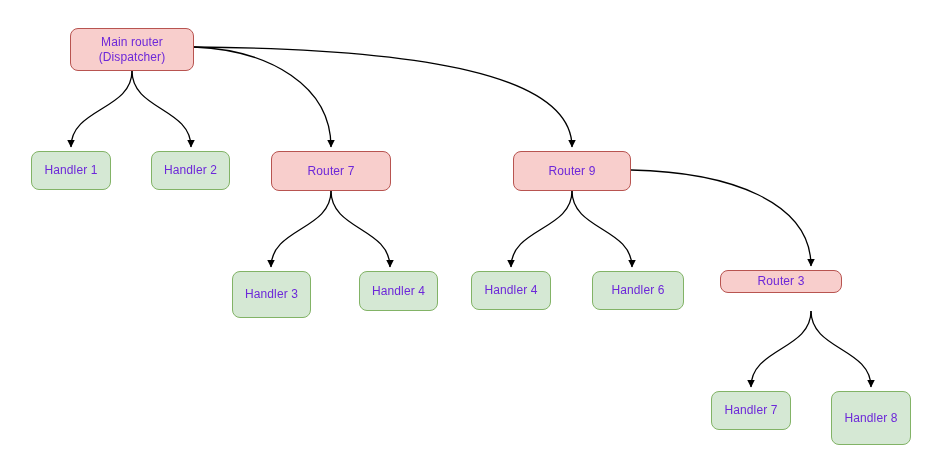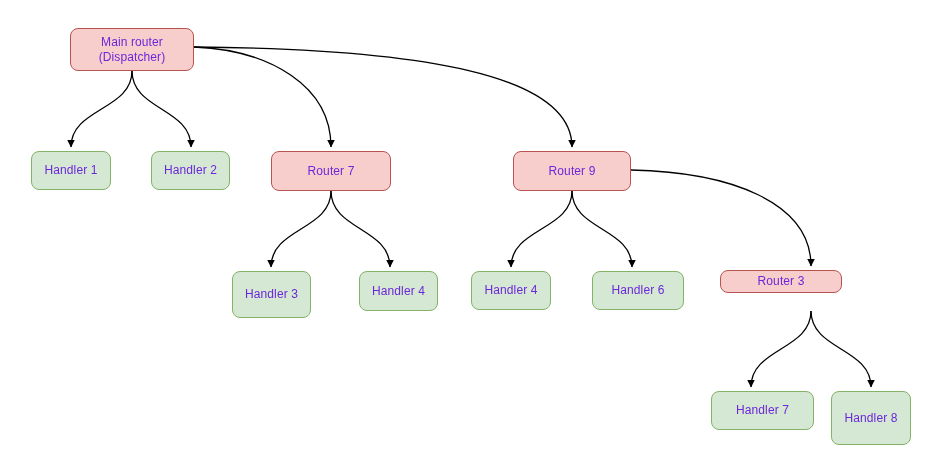--- a/index.html
+++ b/index.html
@@ -86,16 +86,16 @@
 (Dispatcher)</span></div>
       <div class="node node-handler" style="left: 31px; top: 151px; width: 80px; height: 39px;"><span class="node-label">Handler 1</span></div>
       <div class="node node-handler" style="left: 151px; top: 151px; width: 79px; height: 39px;"><span class="node-label">Handler 2</span></div>
       <div class="node node-router" style="left: 271px; top: 151px; width: 120px; height: 40px;"><span class="node-label">Router 7</span></div>
       <div class="node node-router" style="left: 513px; top: 151px; width: 118px; height: 40px;"><span class="node-label">Router 9</span></div>
       <div class="node node-handler" style="left: 232px; top: 271px; width: 79px; height: 47px;"><span class="node-label">Handler 3</span></div>
       <div class="node node-handler" style="left: 351px; top: 271px; width: 79px; height: 40px; margin-left: 8px;"><span class="node-label">Handler 4</span></div>
       <div class="node node-handler" style="left: 471px; top: 271px; width: 80px; height: 39px;"><span class="node-label">Handler 4</span></div>
       <div class="node node-handler" style="left: 592px; top: 271px; width: 92px; height: 39px;"><span class="node-label">Handler 6</span></div>
       <div class="node node-router" style="left: 720px; top: 270px; width: 122px; height: 23px;"><span class="node-label">Router 3</span></div>
-      <div class="node node-handler" style="left: 711px; top: 391px; width: 103px; height: 39px;"><span class="node-label">Handler 7</span></div>
+      <div class="node node-handler" style="left: 711px; top: 391px; width: 80px; height: 39px;"><span class="node-label">Handler 7</span></div>
       <div class="node node-handler" style="left: 831px; top: 391px; width: 80px; height: 54px;"><span class="node-label">Handler 8</span></div>
     </div>
 </div>
 
 </body></html>

